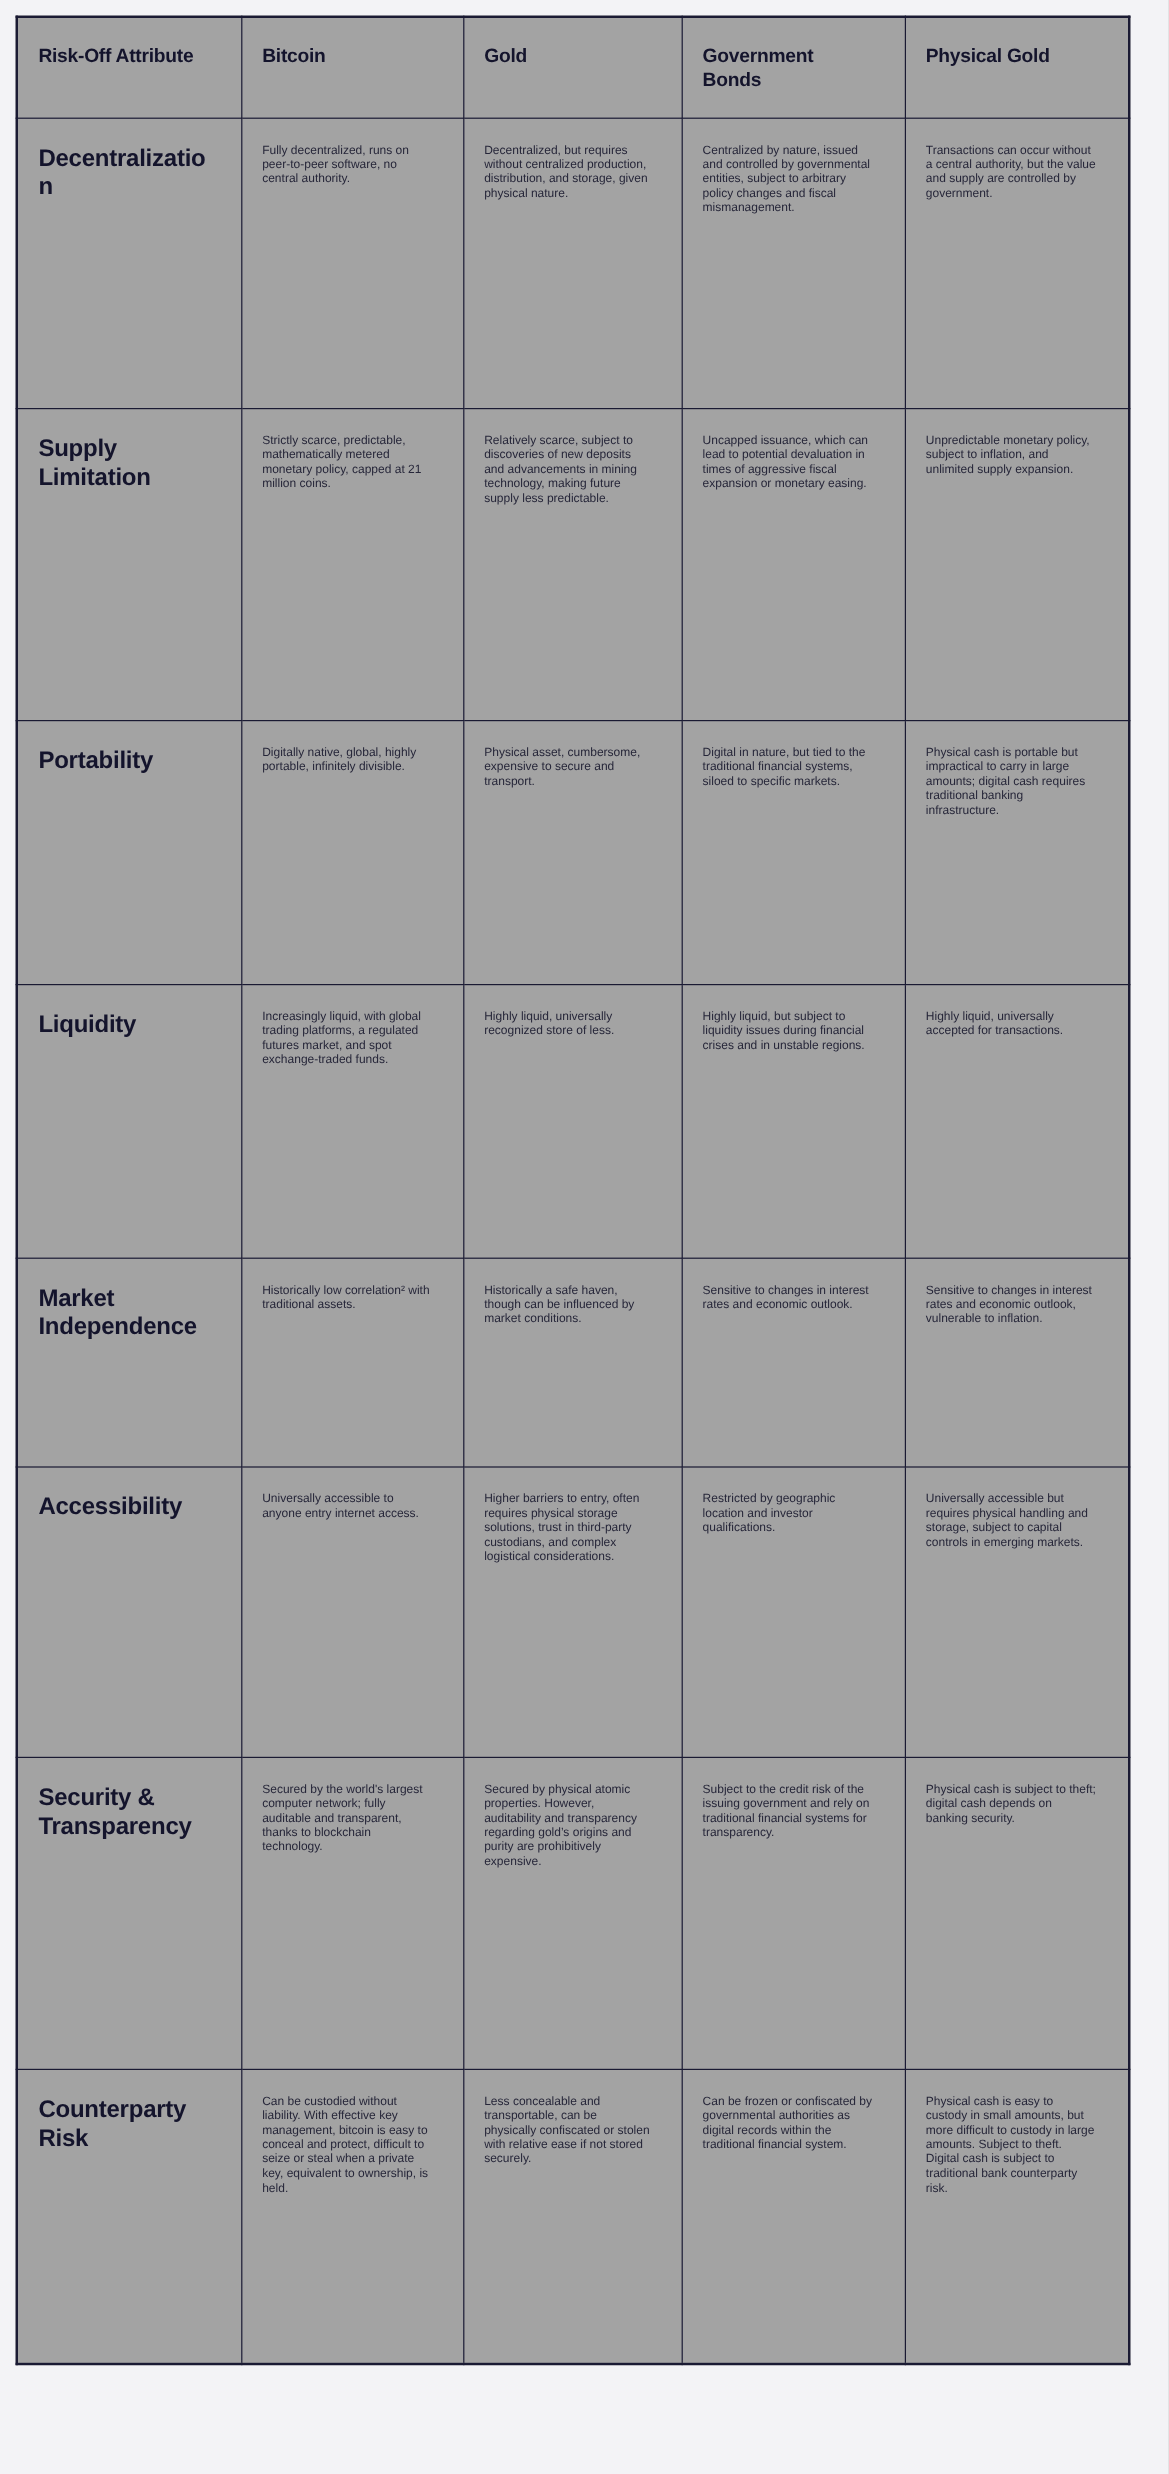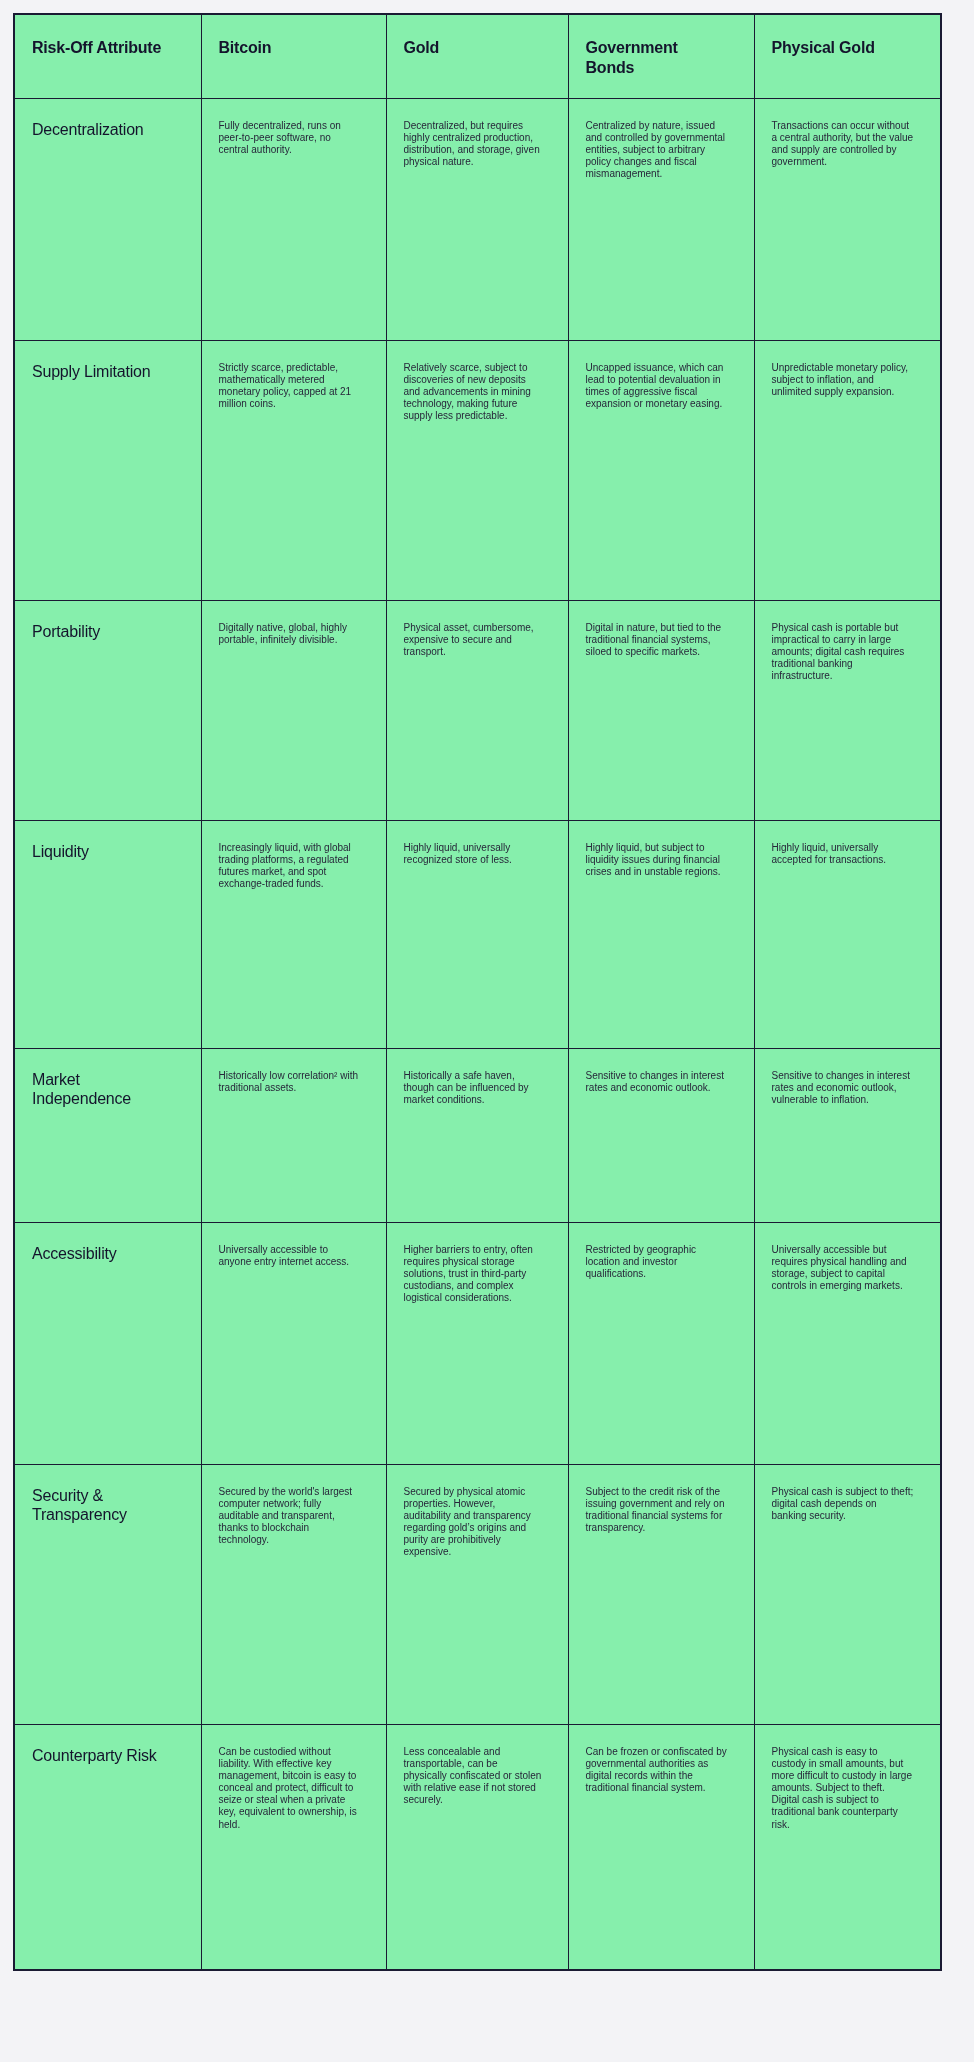--- a/index.html
+++ b/index.html
@@ -13,21 +13,21 @@
     background: #f3f3f6;
     font-family: "Liberation Sans", sans-serif;
   }
   table.riskoff {
     position: absolute;
     left: 13px;
     top: 13px;
     width: 927px;
     table-layout: fixed;
     border-collapse: collapse;
-    background: #86efac;
+    background: #a3a3a3;
     border: 2px solid #1a1a33;
   }
   table.riskoff th,
   table.riskoff td {
     border: 1.5px solid #1a1a33;
     vertical-align: top;
     text-align: left;
     padding: 21px 26px 18px 17px;
     color: #262639;
     font-size: 10px;
@@ -35,22 +35,22 @@
     word-wrap: break-word;
   }
   table.riskoff th {
     font-weight: 700;
     font-size: 16px;
     color: #14142c;
     letter-spacing: -0.2px;
     padding-top: 23px;
   }
   table.riskoff td.attr {
-    font-weight: 400;
-    font-size: 16px;
+    font-weight: 700;
+    font-size: 20px;
     color: #14142c;
     letter-spacing: -0.2px;
   }
 </style>
 </head>
 <body>
 
 <table class="riskoff">
   <colgroup>
     <col style="width:187px">
@@ -64,21 +64,21 @@
       <th>Risk-Off Attribute</th>
       <th>Bitcoin</th>
       <th>Gold</th>
       <th>Government Bonds</th>
       <th>Physical Gold</th>
     </tr>
 
     <tr style="height:242px">
       <td class="attr">Decentralization</td>
       <td>Fully decentralized, runs on peer-to-peer software, no central authority.</td>
-      <td>Decentralized, but requires highly centralized production, distribution, and storage, given physical nature.</td>
+      <td>Decentralized, but requires without centralized production, distribution, and storage, given physical nature.</td>
       <td>Centralized by nature, issued and controlled by governmental entities, subject to arbitrary policy changes and fiscal mismanagement.</td>
       <td>Transactions can occur without a central authority, but the value and supply are controlled by government.</td>
     </tr>
 
     <tr style="height:260px">
       <td class="attr">Supply Limitation</td>
       <td>Strictly scarce, predictable, mathematically metered monetary policy, capped at 21 million coins.</td>
       <td>Relatively scarce, subject to discoveries of new deposits and advancements in mining technology, making future supply less predictable.</td>
       <td>Uncapped issuance, which can lead to potential devaluation in times of aggressive fiscal expansion or monetary easing.</td>
       <td>Unpredictable monetary policy, subject to inflation, and unlimited supply expansion.</td>

